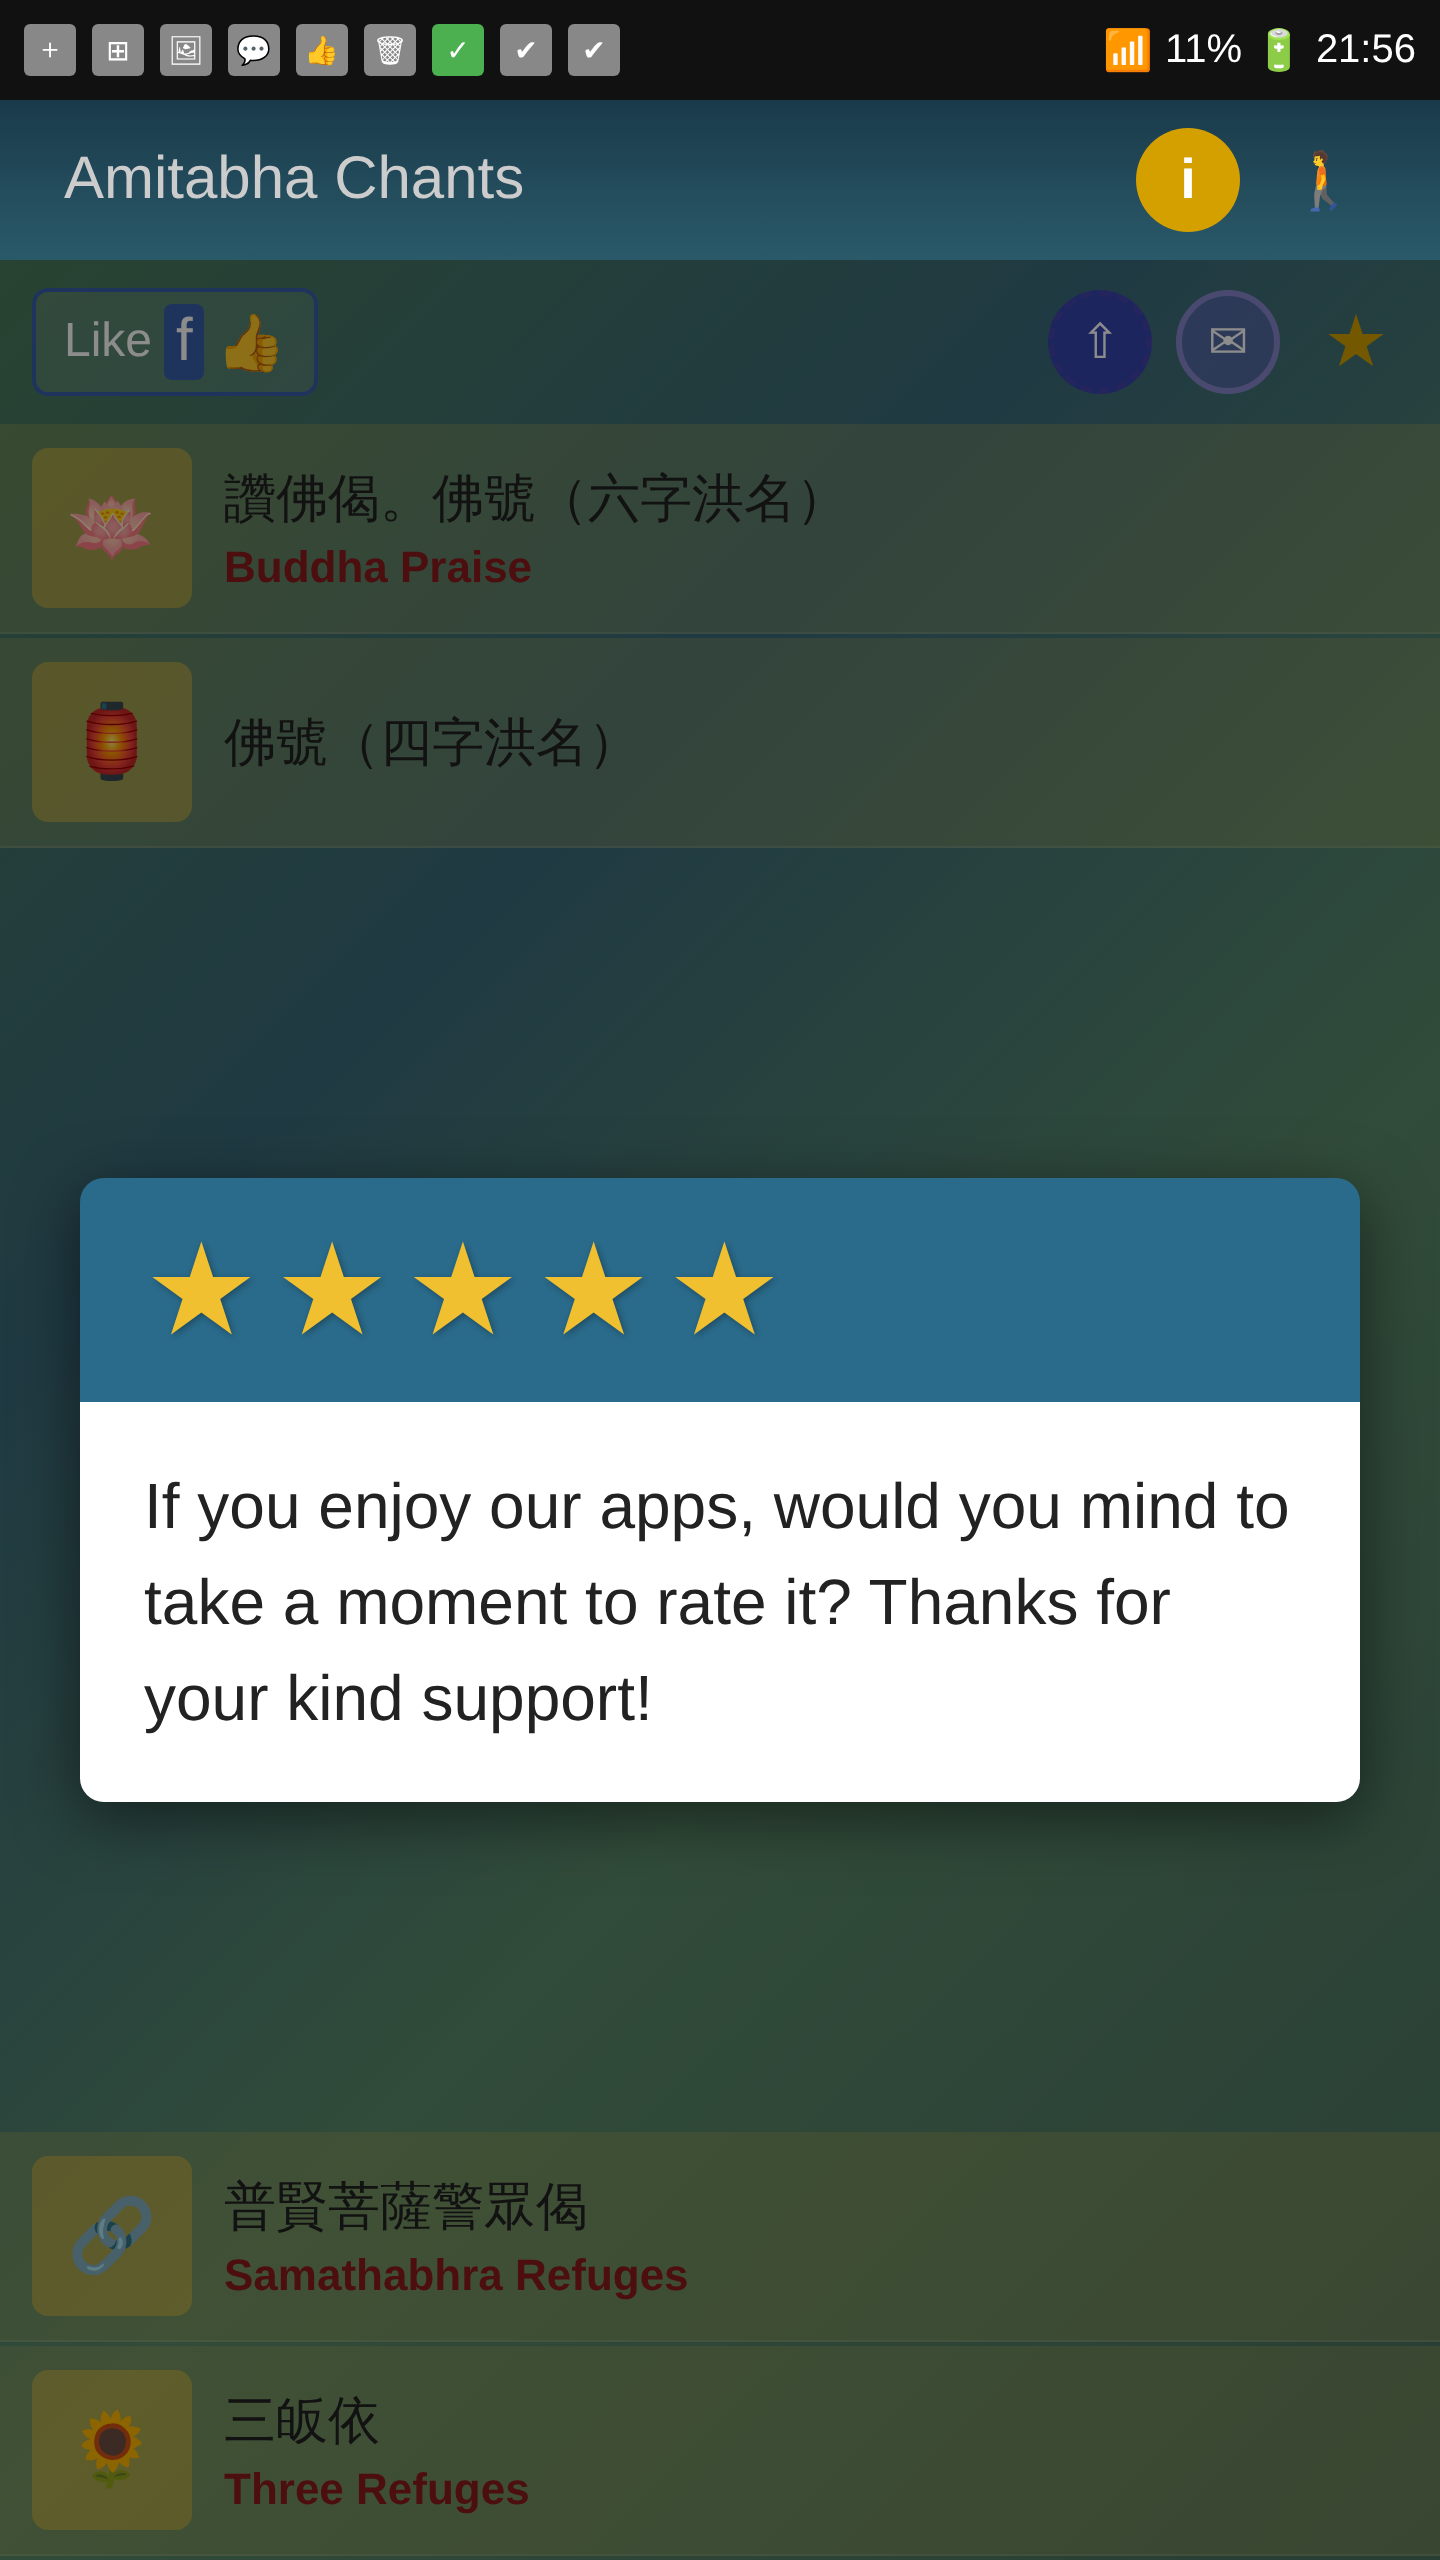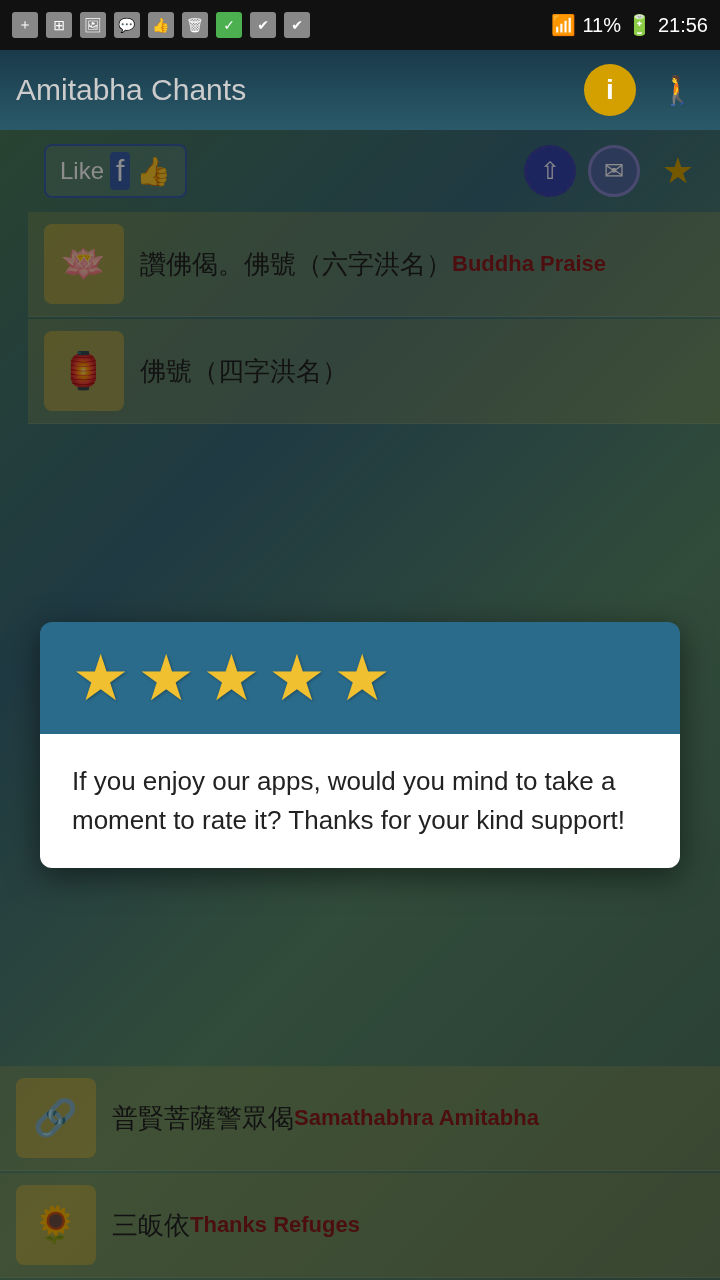--- a/index.html
+++ b/index.html
@@ -50,21 +50,21 @@
     .status-icon.green { background: #4caf50; }
 
     
     .app-header {
       width: 720px;
       height: 80px;
       background: linear-gradient(to bottom, #1a3a4a, #2a5a6a);
       display: flex;
       align-items: center;
       justify-content: space-between;
-      padding: 0 16px;
+      padding: 0 32px;
       position: relative;
       z-index: 10;
     }
     .app-title {
       font-size: 30px;
       color: #ccc;
       font-weight: normal;
     }
     .header-icons {
       display: flex;
@@ -93,21 +93,20 @@
       color: #aaddaa;
     }
 
     
     .content-area {
       position: relative;
       width: 720px;
       height: 1150px;
       background: linear-gradient(135deg, #4a7a5a 0%, #3a6a7a 30%, #5a8a6a 60%, #4a7060 100%);
       overflow: hidden;
-      padding-left: 28px;
     }
 
     
     .top-row {
       display: flex;
       align-items: center;
       justify-content: space-between;
       padding: 14px 16px;
     }
     .like-btn {
@@ -189,21 +188,21 @@
       background: rgba(255,200,50,0.4);
       display: flex;
       align-items: center;
       justify-content: center;
       font-size: 36px;
       flex-shrink: 0;
       margin-right: 16px;
     }
     .list-text {
       display: flex;
-      flex-direction: row;
+      flex-direction: column;
     }
     .list-chinese {
       font-size: 26px;
       color: #222;
       font-weight: 500;
     }
     .list-english {
       font-size: 22px;
       color: #8a1a1a;
       margin-top: 4px;
@@ -248,21 +247,21 @@
       font-size: 64px;
       color: #f0c030;
       text-shadow: 1px 1px 3px rgba(0,0,0,0.3);
       line-height: 1;
     }
     .dialog-body {
       background: white;
       padding: 28px 32px;
     }
     .dialog-message {
-      font-size: 26px;
+      font-size: 32px;
       color: #222;
       line-height: 1.5;
     }
     .dialog-footer {
       background: #2a6a8a;
       display: flex;
       border-top: 1px solid #1a5a7a;
     }
     .dialog-btn {
       flex: 1;
@@ -341,28 +340,28 @@
     <div class="list-text">
       <span class="list-chinese">佛號（四字洪名）</span>
     </div>
   </div>
 
   <div class="bottom-list">
     <div class="list-item">
       <div class="list-icon">🔗</div>
       <div class="list-text">
         <span class="list-chinese">普賢菩薩警眾偈</span>
-        <span class="list-english">Samathabhra Amitabha</span>
+        <span class="list-english">Samathabhra Refuges</span>
       </div>
     </div>
     <div class="list-item">
       <div class="list-icon">🌻</div>
       <div class="list-text">
         <span class="list-chinese">三皈依</span>
-        <span class="list-english">Thanks Refuges</span>
+        <span class="list-english">Three Refuges</span>
       </div>
     </div>
   </div>
 
   <div class="dialog-overlay">
     <div class="dialog">
 
       <div class="dialog-stars">
         <span class="dialog-star">★</span>
         <span class="dialog-star">★</span>

